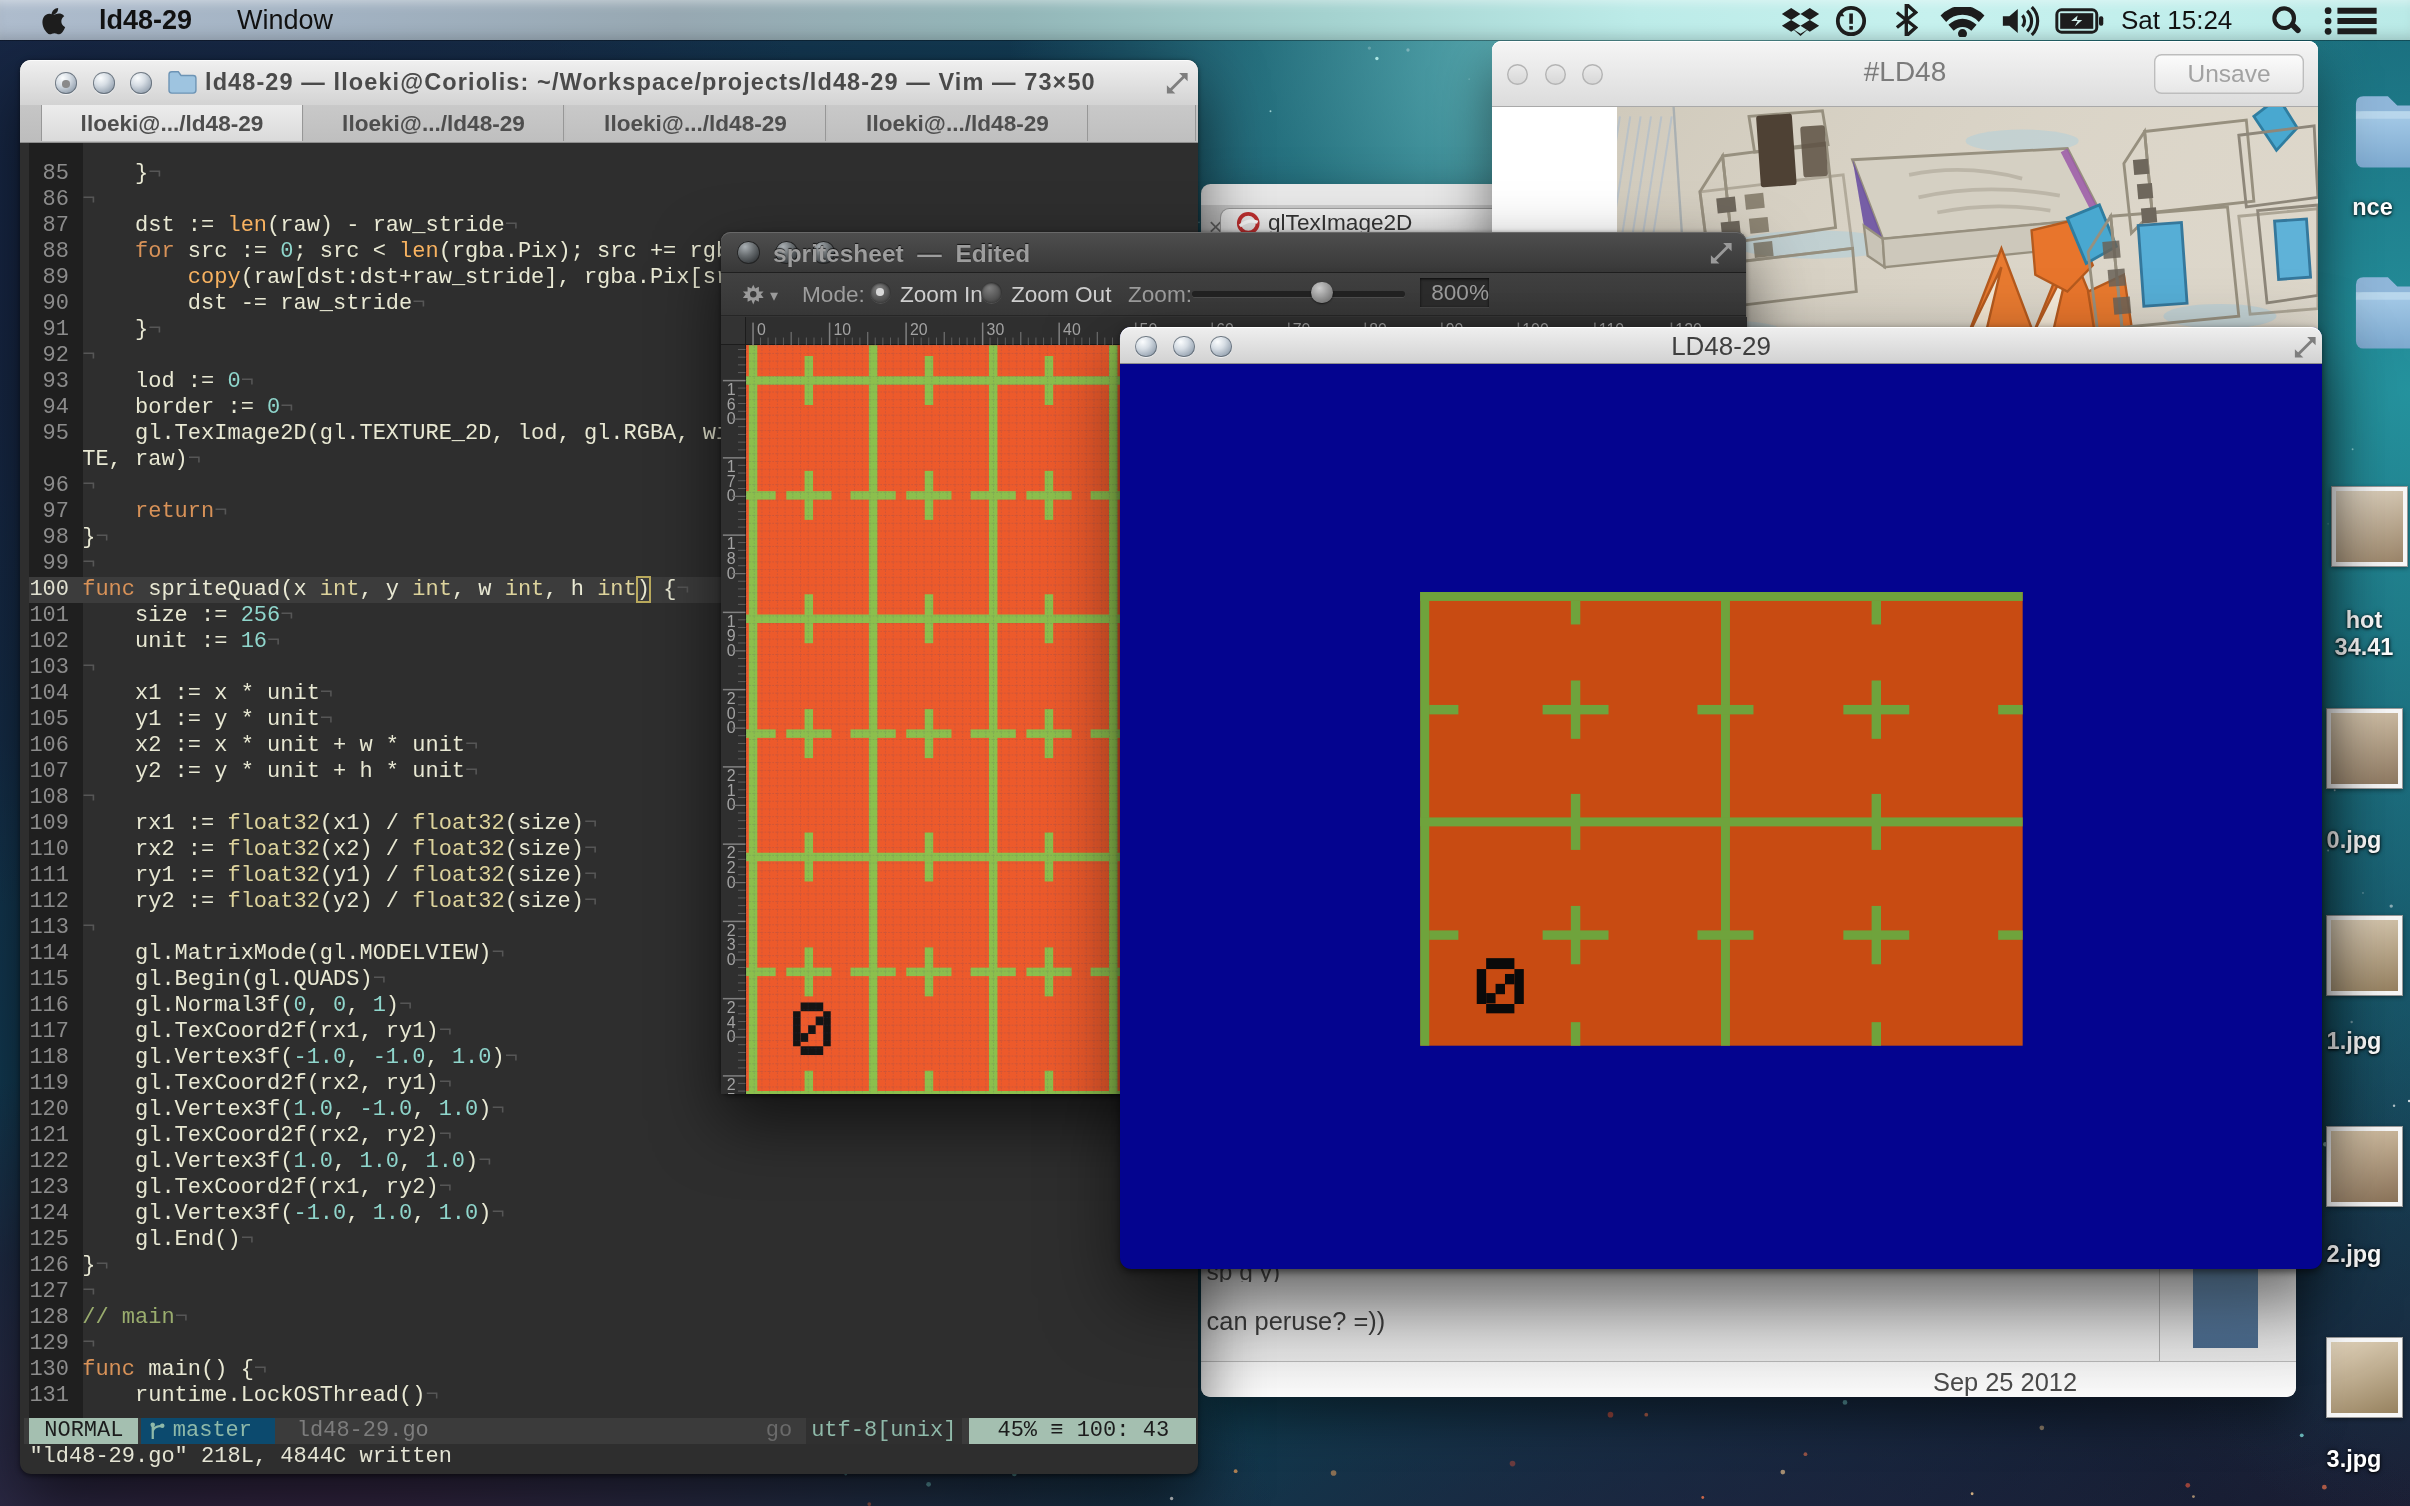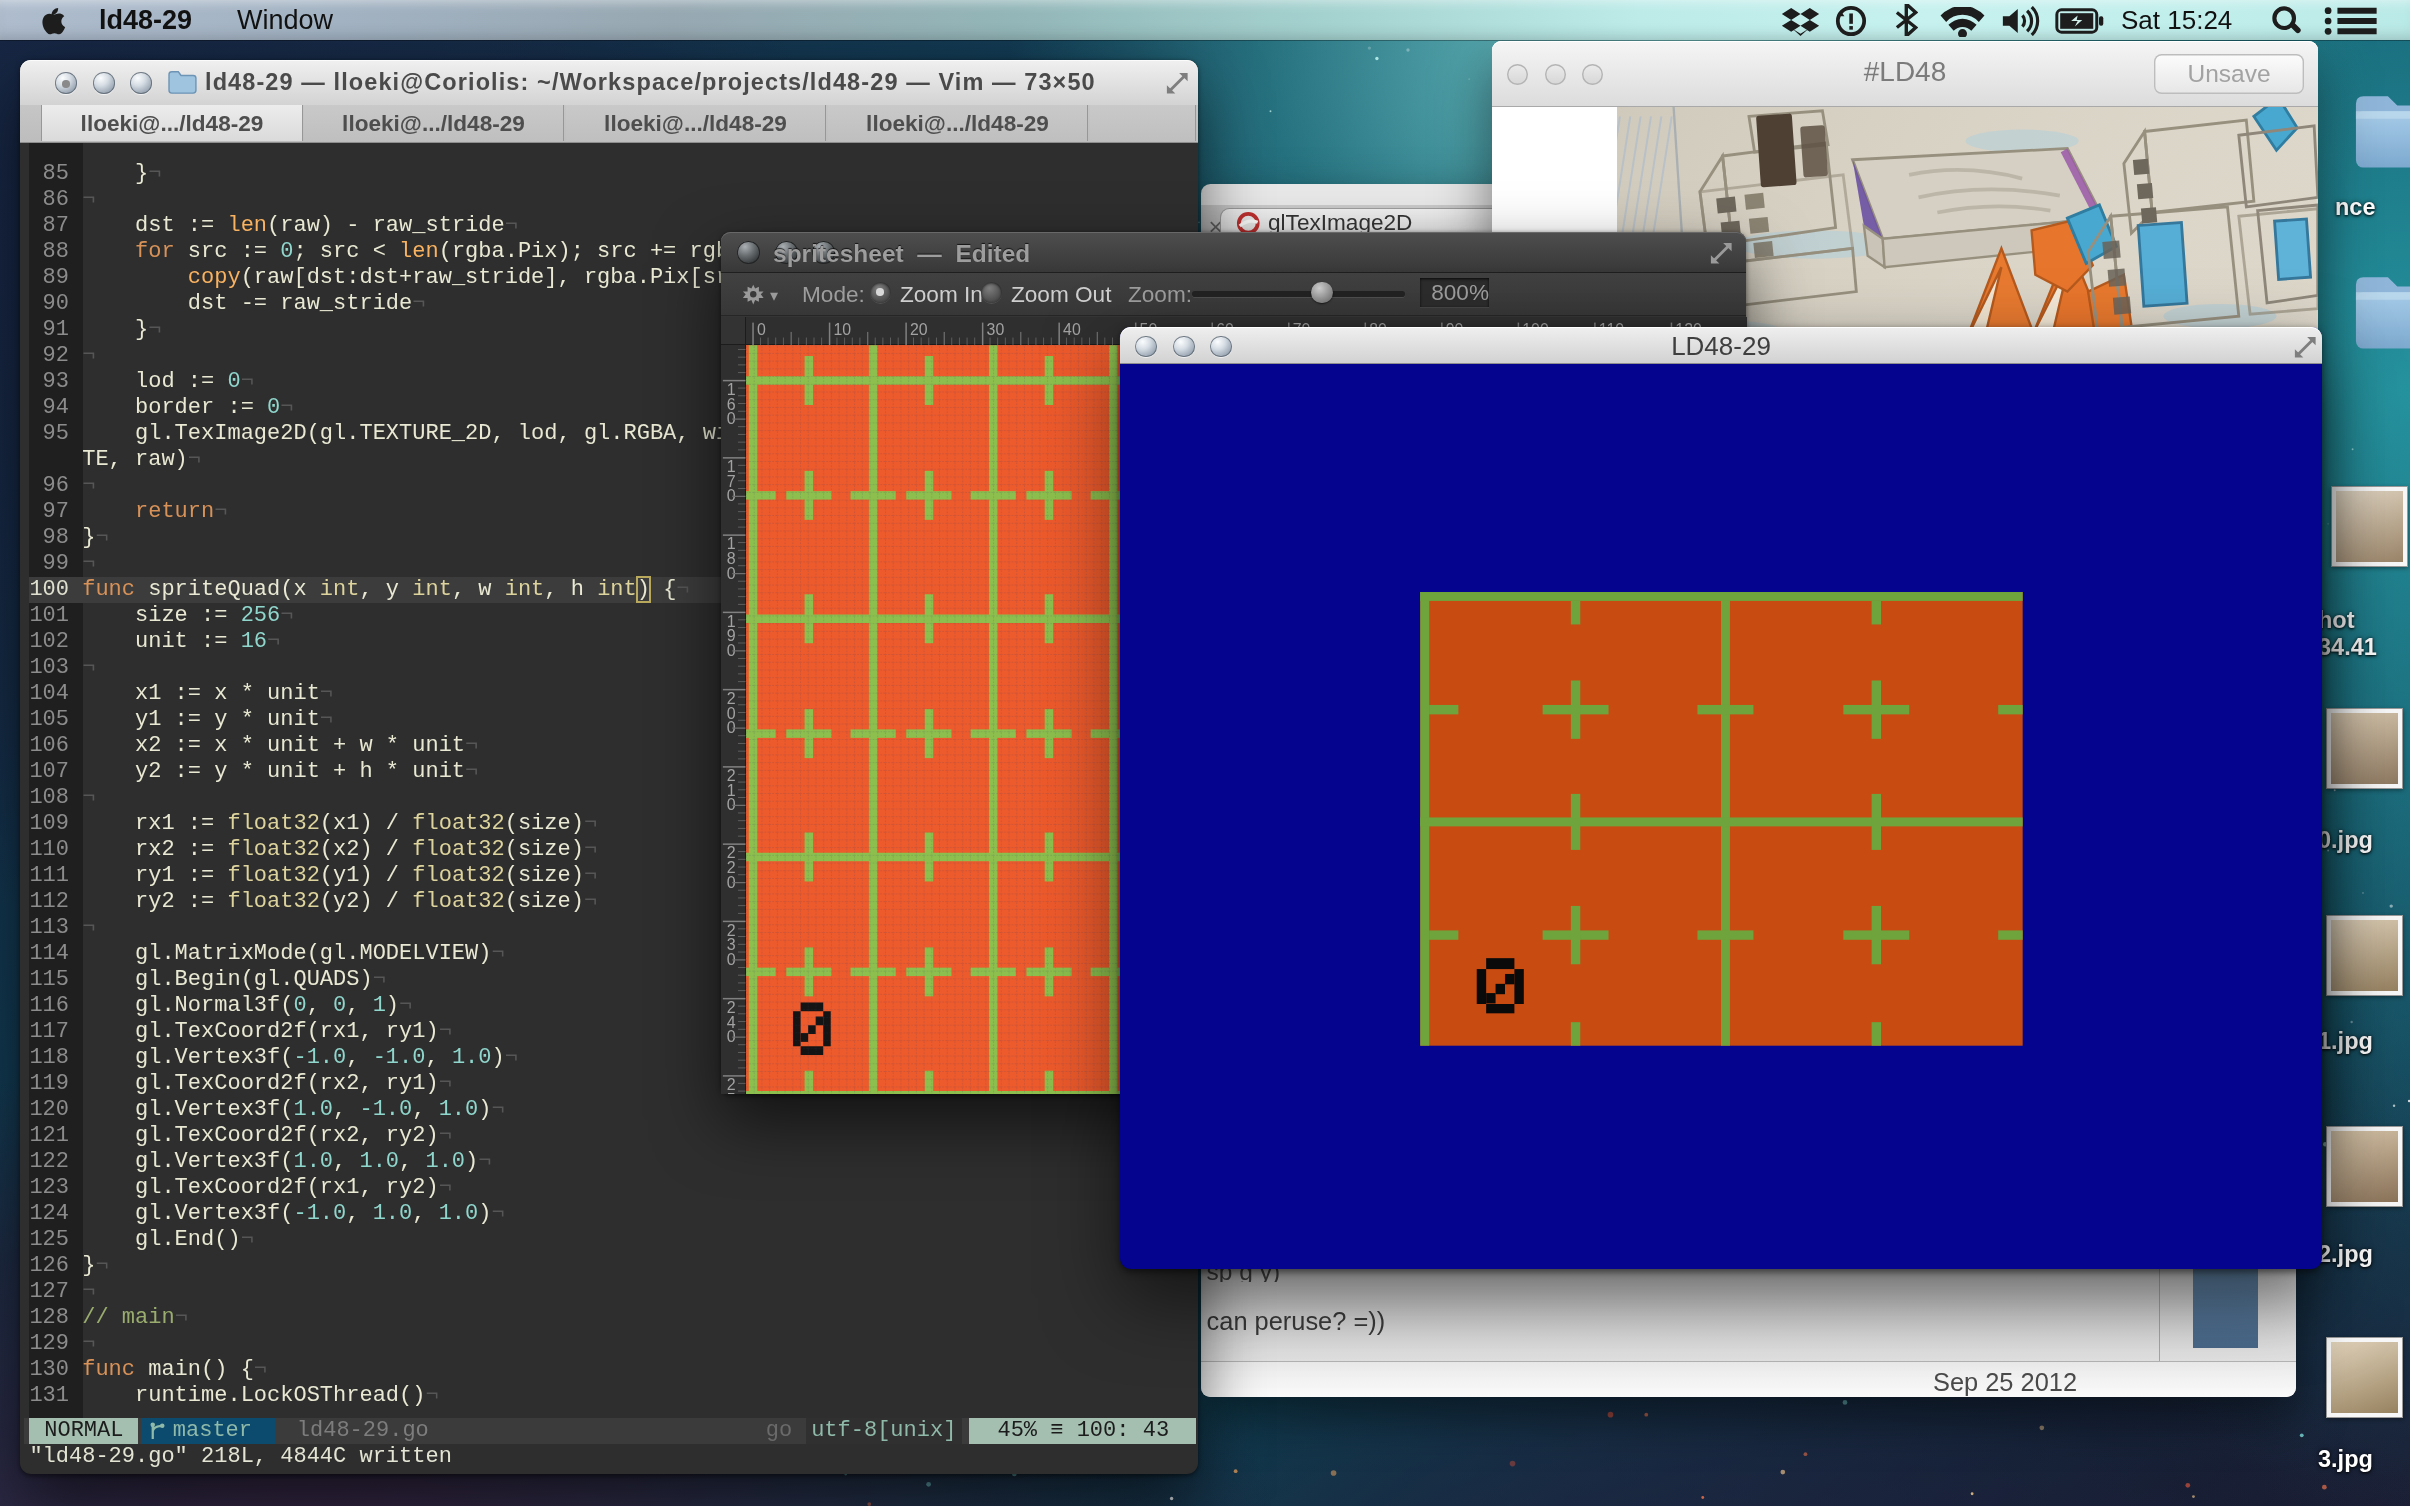--- a/index.html
+++ b/index.html
@@ -14,21 +14,21 @@
  radial-gradient(1036px 565px at 70% 112%, rgba(36,30,60,0.85), rgba(22,20,42,0.3) 60%, rgba(0,0,0,0) 80%),
  linear-gradient(135deg,#152642 0%,#123c54 30%,#115468 52%,#10485c 68%,#152a40 88%,#1c1c32 100%)}
 
 #menubar{position:absolute;left:0;top:0;width:2411px;height:40px;z-index:50;
  background:linear-gradient(to right,#aebccd 0%,#a2b2c2 14%,#97a8b2 28%,#93b6b8 42%,#a4d2cf 55%,#bcebe8 68%,#c6f1ee 80%,#c0eeeb 92%,#baeae7 100%);
  box-shadow:inset 0 9.4px 11.3px -7.5px rgba(255,255,255,0.5), inset 0 -11.3px 15px -9.4px rgba(0,0,0,0.22), 0 0.9px 0 rgba(0,0,0,0.35)}
 #menubar .app{position:absolute;left:99px;top:4.7px;font:700 27px "Liberation Sans",sans-serif;color:#111}
 #menubar .win{position:absolute;left:237px;top:4.7px;font:400 27px "Liberation Sans",sans-serif;color:#111}
 
 .sphere{position:absolute;width:21.7px;height:21.7px;border-radius:50%;background:radial-gradient(circle at 35% 28%,#fbfdfe,#d6dde4 35%,#9fabb8 70%,#7f8c9b 100%);box-shadow:inset 0 0 0 0.9px rgba(90,100,110,0.8),0 0.9px 0.9px rgba(255,255,255,0.7)}
-.ilabel{position:absolute;font:700 23.5px "Liberation Sans",sans-serif;color:#fff;text-align:left;text-shadow:0 0.9px 2.8px rgba(0,0,0,0.95),0 0 5.6px rgba(0,0,0,0.55);line-height:27px}
+.ilabel{position:absolute;font:700 23.5px "Liberation Sans",sans-serif;color:#fff;text-align:center;text-shadow:0 0.9px 2.8px rgba(0,0,0,0.95),0 0 5.6px rgba(0,0,0,0.55);line-height:27px}
 
 #term{position:absolute;left:20px;top:60px;width:1178px;height:1414px;border-radius:11.3px;background:#2e2e2e;box-shadow:0 28px 66px rgba(0,0,0,0.6),0 1.9px 5.6px rgba(0,0,0,0.5);z-index:10}
 #termtitle{position:absolute;left:0;top:0;width:100%;height:45px;border-radius:11.3px 11.3px 0 0;background:linear-gradient(#f0f0f0,#d3d3d3);box-shadow:inset 0 0.9px 0 #fbfbfb}
 #termtabs{position:absolute;left:0;top:45px;width:100%;height:38px;background:linear-gradient(#c6c6c6,#bdbdbd);border-bottom:1.9px solid #8e8e8e}
 .tab{position:absolute;top:0;height:36px;border-right:1.9px solid #979797;font:700 22.6px "Liberation Sans",sans-serif;color:#4e4e4e;text-align:center;line-height:38px;background:linear-gradient(#c9c9c9,#bfbfbf)}
 .tab.active{background:linear-gradient(#ececec,#dadada);border-left:1.9px solid #979797}
 #termbody{position:absolute;left:1.9px;top:83px;width:1174px;height:1330px;border-radius:0 0 9.4px 9.4px;background:#2e2e2e;overflow:hidden}
 #gutterbg{position:absolute;left:7.5px;top:0px;width:54px;height:1275px;background:#1f1f1f}
 #code{position:absolute;left:7.5px;top:17.5px;font:400 22px "Liberation Mono",monospace;line-height:26px;white-space:pre;color:#e8e8d3}
 #code i{font-style:normal}

